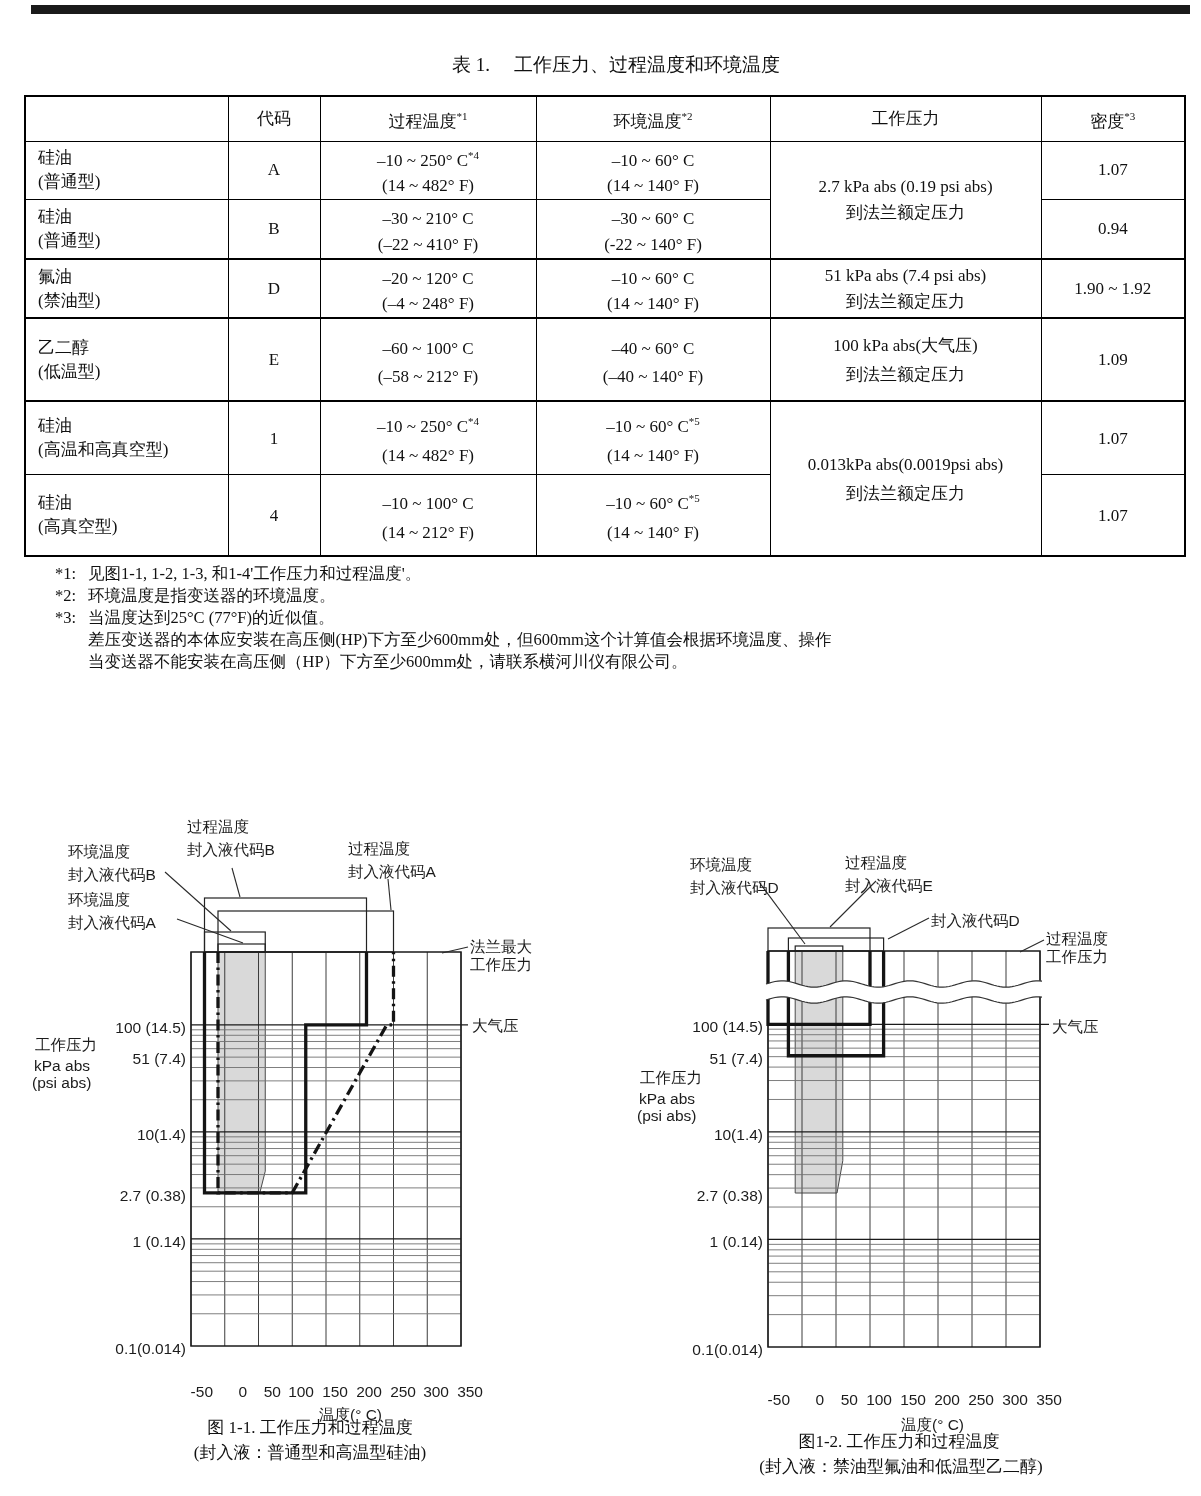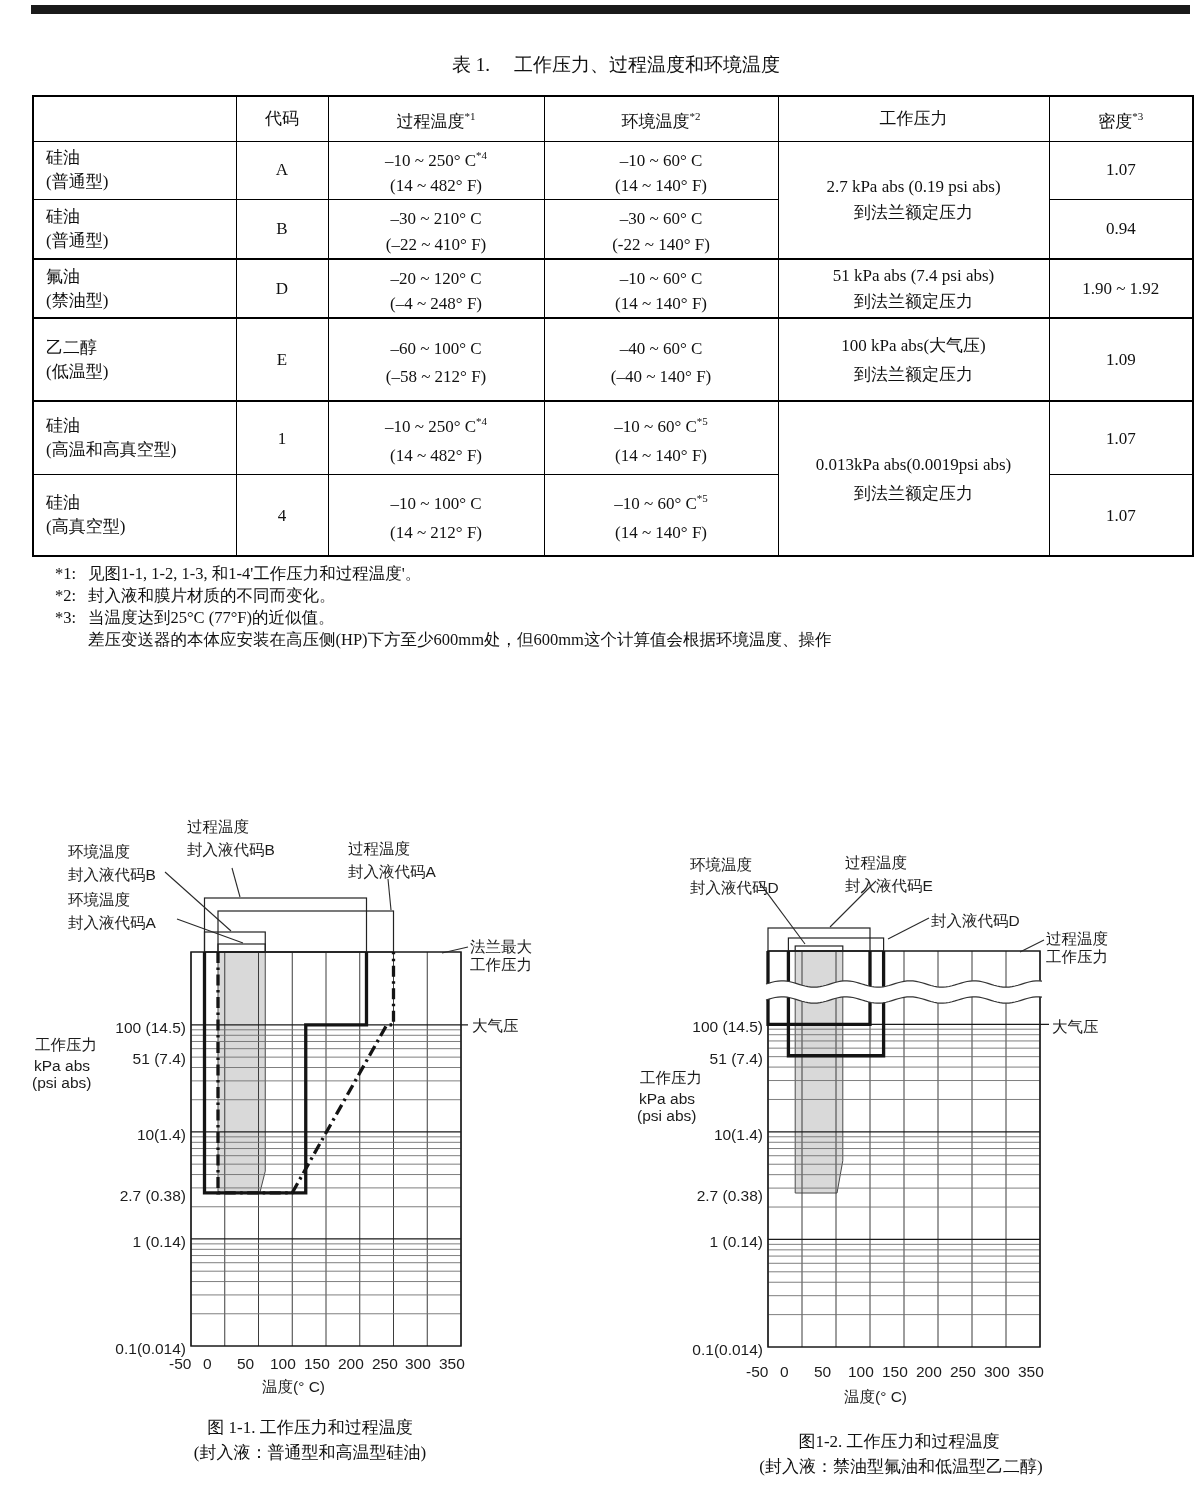--- a/index.html
+++ b/index.html
@@ -1,37 +1,37 @@
 <!DOCTYPE html>
 <html><head>
 <meta charset="utf-8">
 <style>
   html,body{margin:0;padding:0;background:#fff;}
   .page{position:relative;width:1201px;height:1496px;background:#fff;color:#111;
         font-family:"Liberation Serif","DejaVu Serif",serif;overflow:hidden;}
   .topbar{position:absolute;left:31px;top:5px;width:1159px;height:9px;background:#1a1a1a;}
   .table-title{position:absolute;left:452px;top:52px;font-size:19px;white-space:nowrap;}
   .table-title .gap{display:inline-block;width:24px;}
-  .tablewrap{position:absolute;left:32px;top:95px;width:1160px;}
+  .tablewrap{position:absolute;left:24px;top:95px;width:1160px;}
   table.spec{border-collapse:collapse;table-layout:fixed;width:1160px;font-size:17px;border:2px solid #000;}
   table.spec td{border:1px solid #000;padding:0;vertical-align:middle;text-align:center;line-height:26px;}
   table.spec tr.sep2 td{border-top:2px solid #000;}
   .c-mat{text-align:left !important;padding-left:12px !important;line-height:24px !important;}
   .h-head{height:45px}.h-a{height:55px}.h-b{height:55px}.h-d{height:57px}.h-e{height:83px}.h-1{height:73px}.h-4{height:82px}
   tr.h-e td,tr.h-1 td,tr.h-4 td{line-height:29px;}
   sup{font-size:11px;}
   .footnotes{position:absolute;left:55px;top:563px;font-size:16.5px;line-height:22px;color:#111;}
   .fn-line{display:flex;}
   .fn-label{width:33px;flex:none;}
   .figure{position:absolute;top:760px;width:601px;height:736px;}
   #fig1{left:0;} #fig2{left:601px;}
   .figure svg{position:absolute;left:0;top:0;}
   .ct{position:absolute;font-family:"Liberation Sans","DejaVu Sans",sans-serif;font-size:15.5px;
       line-height:23px;color:#1c1c1c;white-space:nowrap;}
-  .ct.c{text-align:left;} .ct.r{text-align:right;}
+  .ct.c{text-align:right;margin-top:28px;} .ct.r{text-align:right;}
   .ct.tight{line-height:18px;}
   .cap{position:absolute;font-size:17px;text-align:center;white-space:nowrap;color:#111;}
 </style>
 </head>
 <body>
 
 <div class="page">
   <div class="topbar"></div>
 
   <div class="table-title">
@@ -173,29 +173,33 @@
       </table>
   </div>
 
   <div class="footnotes">
     <div class="fn-line">
         <span class="fn-label">*1:</span>
         <span>见图1-1, 1-2, 1-3, 和1-4'工作压力和过程温度'。</span>
       </div>
     <div class="fn-line">
         <span class="fn-label">*2:</span>
-        <span>封入液和膜片材质的不同而变化。</span>
+        <span>环境温度是指变送器的环境温度。</span>
       </div>
     <div class="fn-line">
         <span class="fn-label">*3:</span>
         <span>当温度达到25°C (77°F)的近似值。</span>
       </div>
     <div class="fn-line">
         <span class="fn-label"></span>
         <span>差压变送器的本体应安装在高压侧(HP)下方至少600mm处，但600mm这个计算值会根据环境温度、操作</span>
+      </div>
+    <div class="fn-line">
+        <span class="fn-label"></span>
+        <span>当变送器不能安装在高压侧（HP）下方至少600mm处，请联系横河川仪有限公司。</span>
       </div>
   </div>
 
   <div class="figure" id="fig1">
     <svg id="svg-fig1" width="601" height="736">
         <polygon points="218,192 265.25,192 265.25,411.1713131527398 259.85,432.80239986643886 218,432.80239986643886" fill="#d9d9d9" stroke="#4a4a4a" stroke-width="1"></polygon>
         <line x1="191" y1="192" x2="191" y2="586" stroke="#3d3d3d" stroke-width="1"></line>
         <line x1="224.75" y1="192" x2="224.75" y2="586" stroke="#3d3d3d" stroke-width="1"></line>
         <line x1="258.5" y1="192" x2="258.5" y2="586" stroke="#3d3d3d" stroke-width="1"></line>
         <line x1="292.25" y1="192" x2="292.25" y2="586" stroke="#3d3d3d" stroke-width="1"></line>

